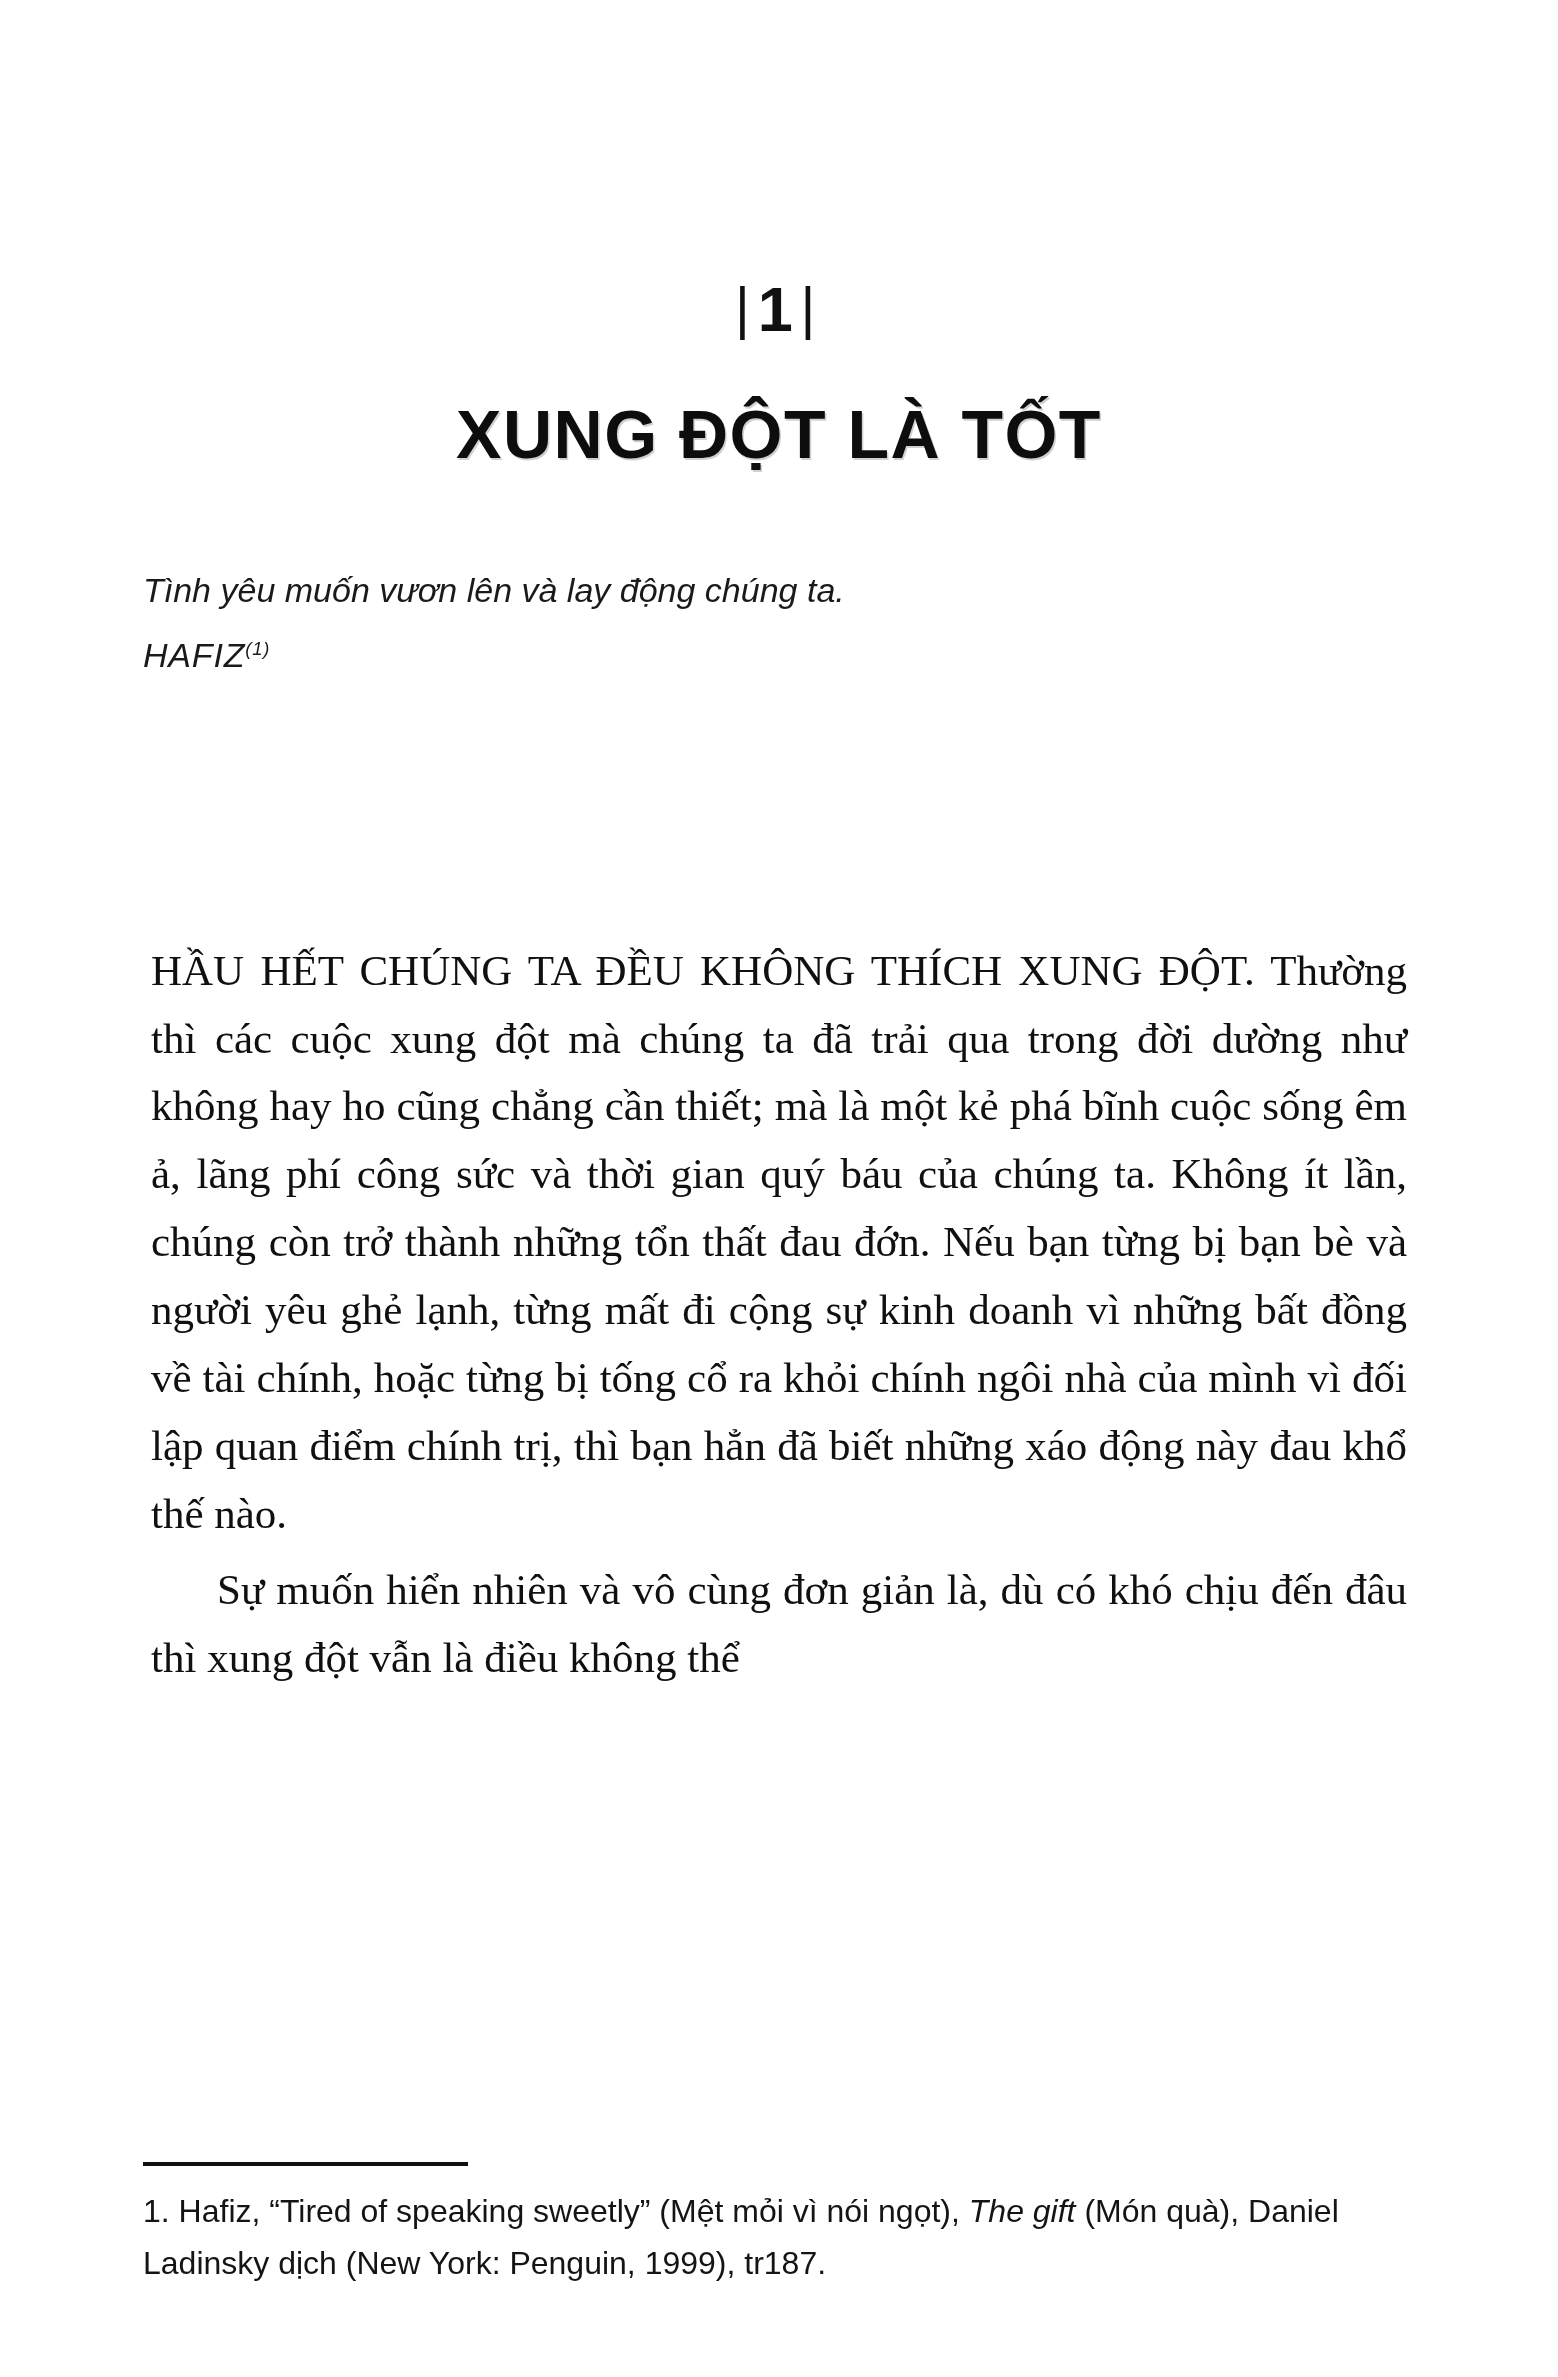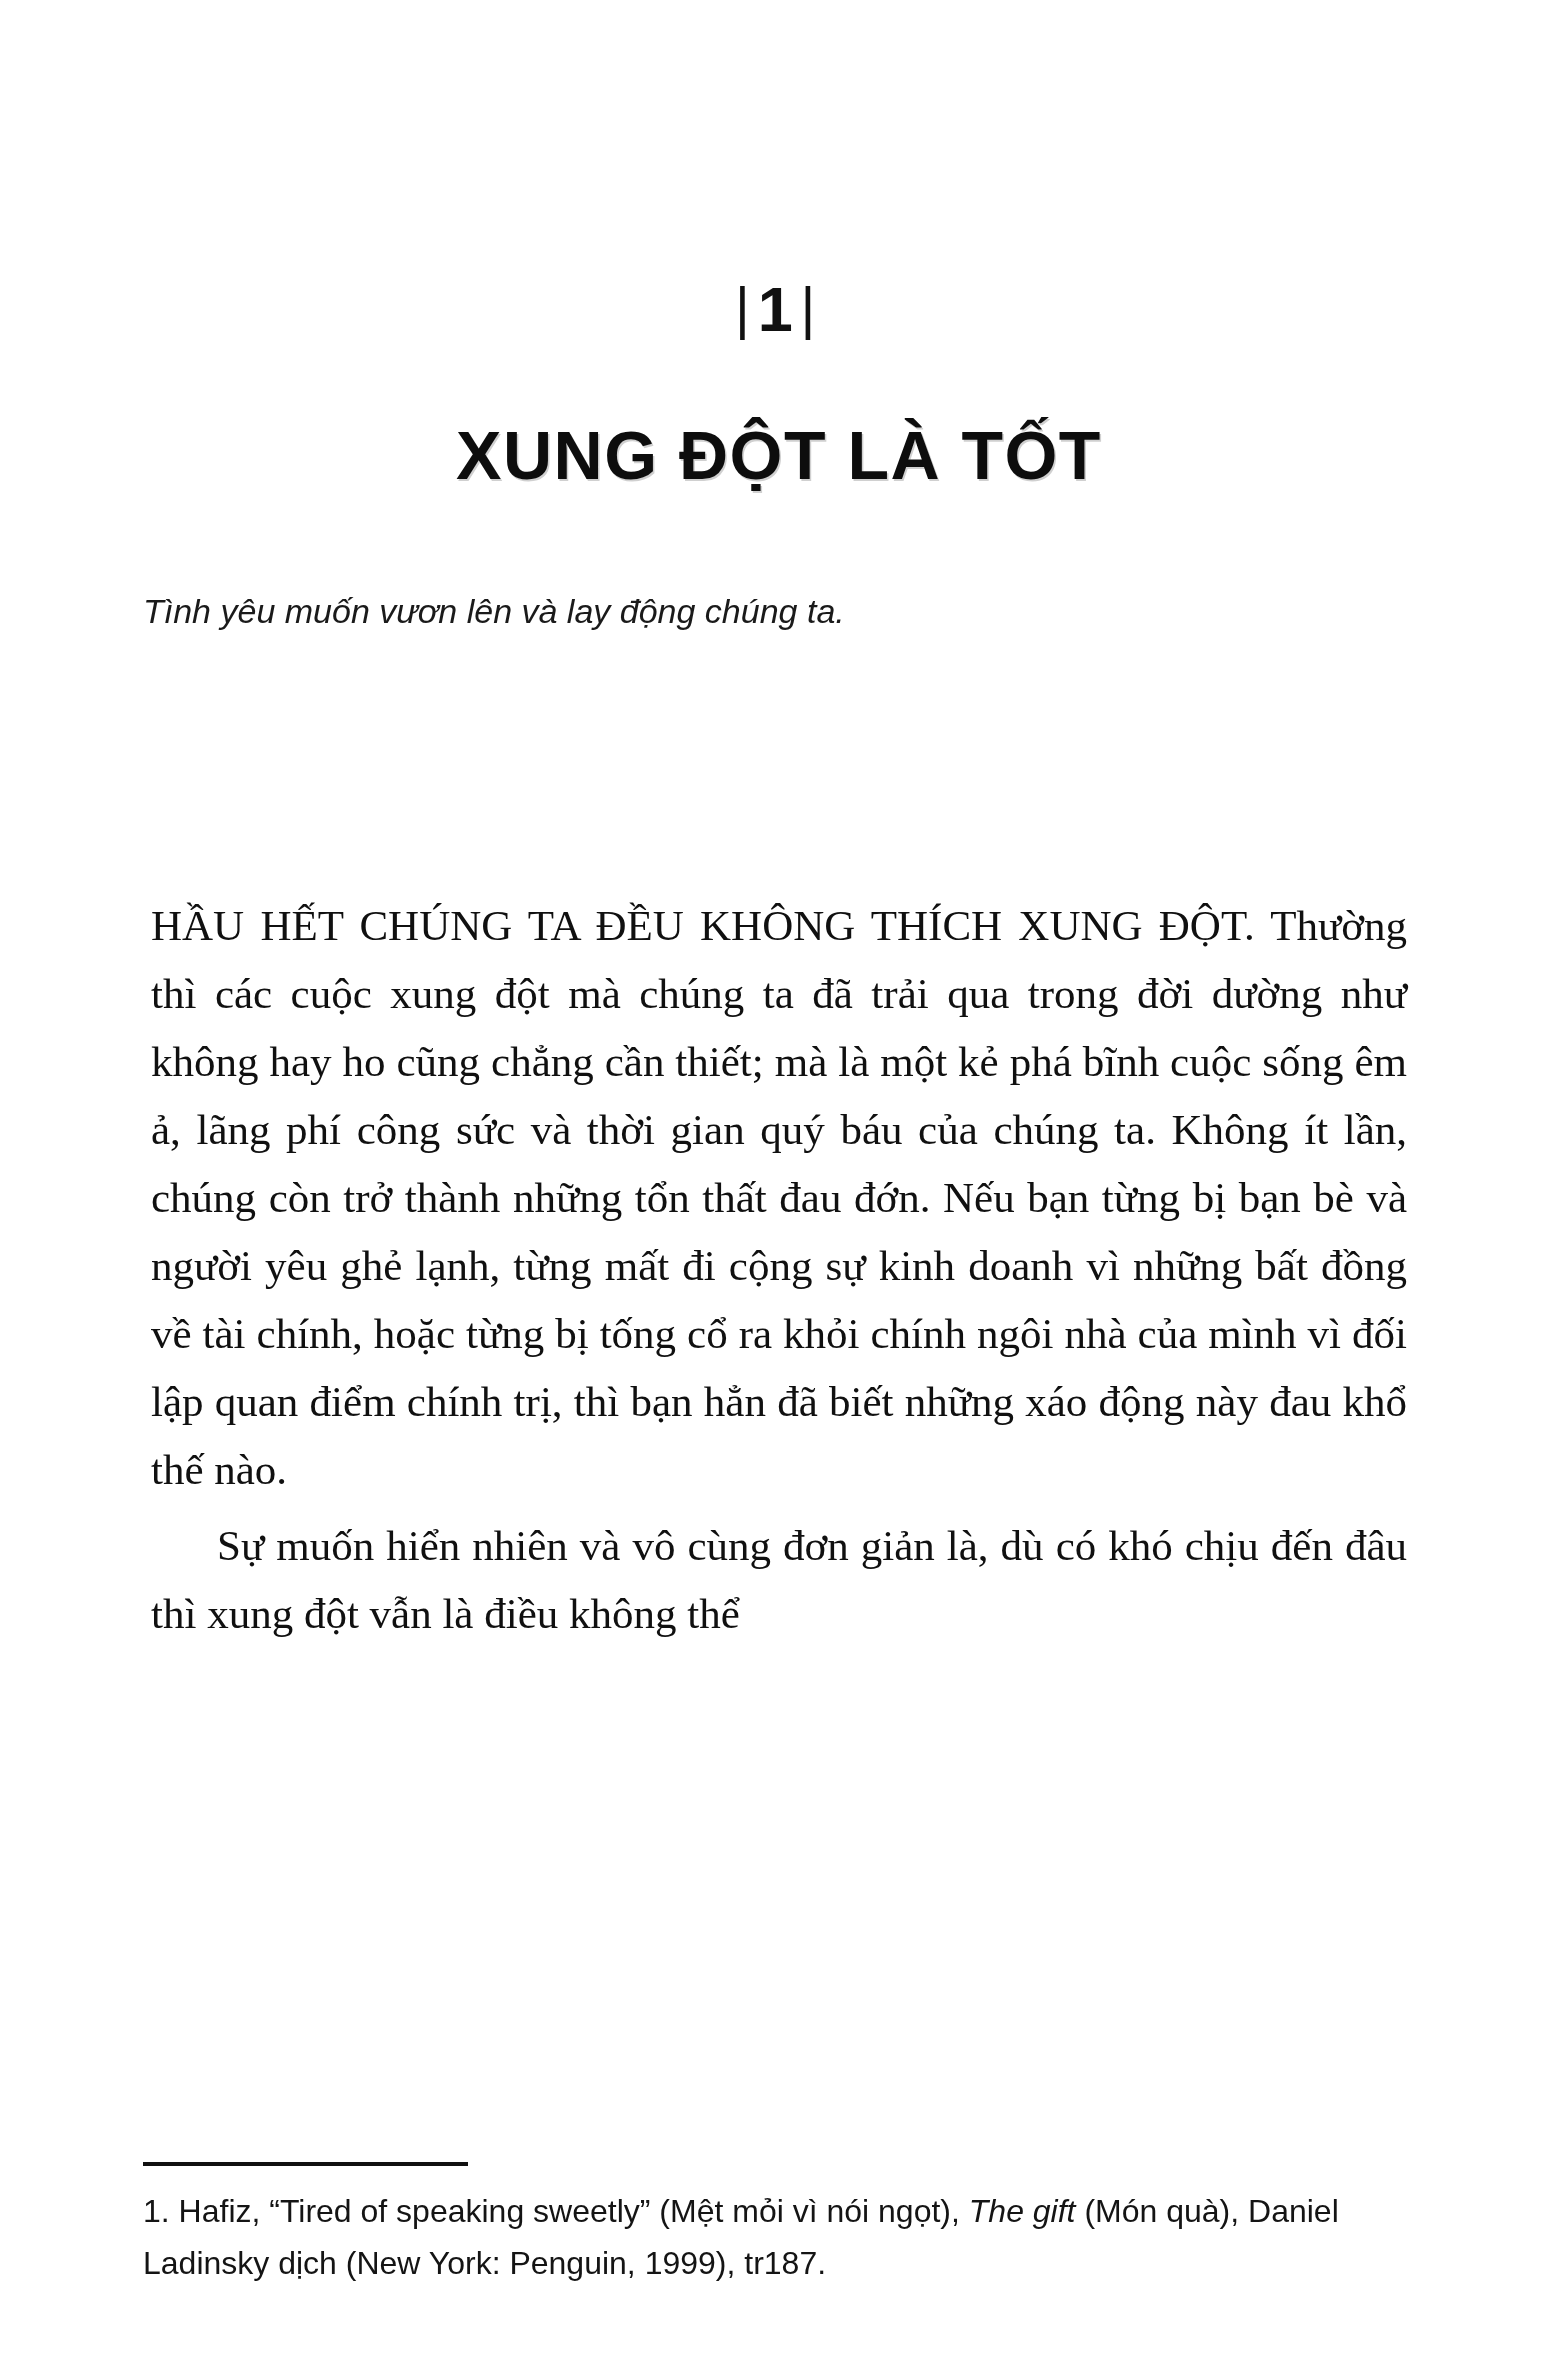--- a/index.html
+++ b/index.html
@@ -38,21 +38,21 @@
   .chapter-number .bar {
     font-weight: normal;
     font-size: 57px;
     position: relative;
     top: -3.1px;
   }
 
   
   .chapter-title {
     text-align: center;
-    margin-top: 77px;
+    margin-top: 56px;
     font-family: "Liberation Sans", sans-serif;
     font-weight: bold;
     font-size: 68px;
     letter-spacing: 1.5px;
     color: #0d0d0d;
     text-shadow: 1.5px 1.5px 0 rgba(120,120,120,0.35);
     line-height: 1.1;
   }
 
   
@@ -126,20 +126,21 @@
 <div class="page">
 
   <div class="chapter-number">
     <span class="bar">|</span><span>1</span><span class="bar">|</span>
   </div>
 
   <h1 class="chapter-title">XUNG ĐỘT LÀ TỐT</h1>
 
   <div class="epigraph">
     <span class="line">Tình yêu muốn vươn lên và lay động chúng ta.</span>
+    <span class="attrib"><span>HAFIZ</span><sup>(1)</sup></span>
   </div>
 
   <div class="body-copy">
     <p><span class="lead-caps">HẦU HẾT CHÚNG TA ĐỀU KHÔNG THÍCH XUNG ĐỘT.</span><span> Thường thì các cuộc xung đột mà chúng ta đã trải qua trong đời dường như không hay ho cũng chẳng cần thiết; mà là một kẻ phá bĩnh cuộc sống êm ả, lãng phí công sức và thời gian quý báu của chúng ta. Không ít lần, chúng còn trở thành những tổn thất đau đớn. Nếu bạn từng bị bạn bè và người yêu ghẻ lạnh, từng mất đi cộng sự kinh doanh vì những bất đồng về tài chính, hoặc từng bị tống cổ ra khỏi chính ngôi nhà của mình vì đối lập quan điểm chính trị, thì bạn hẳn đã biết những xáo động này đau khổ thế nào.</span></p>
     <p class="indent">Sự muốn hiển nhiên và vô cùng đơn giản là, dù có khó chịu đến đâu thì xung đột vẫn là điều không thể</p>
   </div>
 
   <div class="footnote">
     <div class="footnote-rule"></div>
     <div class="footnote-text"><span>1.</span><span> Hafiz, “Tired of speaking sweetly” (Mệt mỏi vì nói ngọt), </span><i>The gift</i><span> (Món quà), Daniel Ladinsky dịch (New York: Penguin, 1999), tr187.</span></div>

